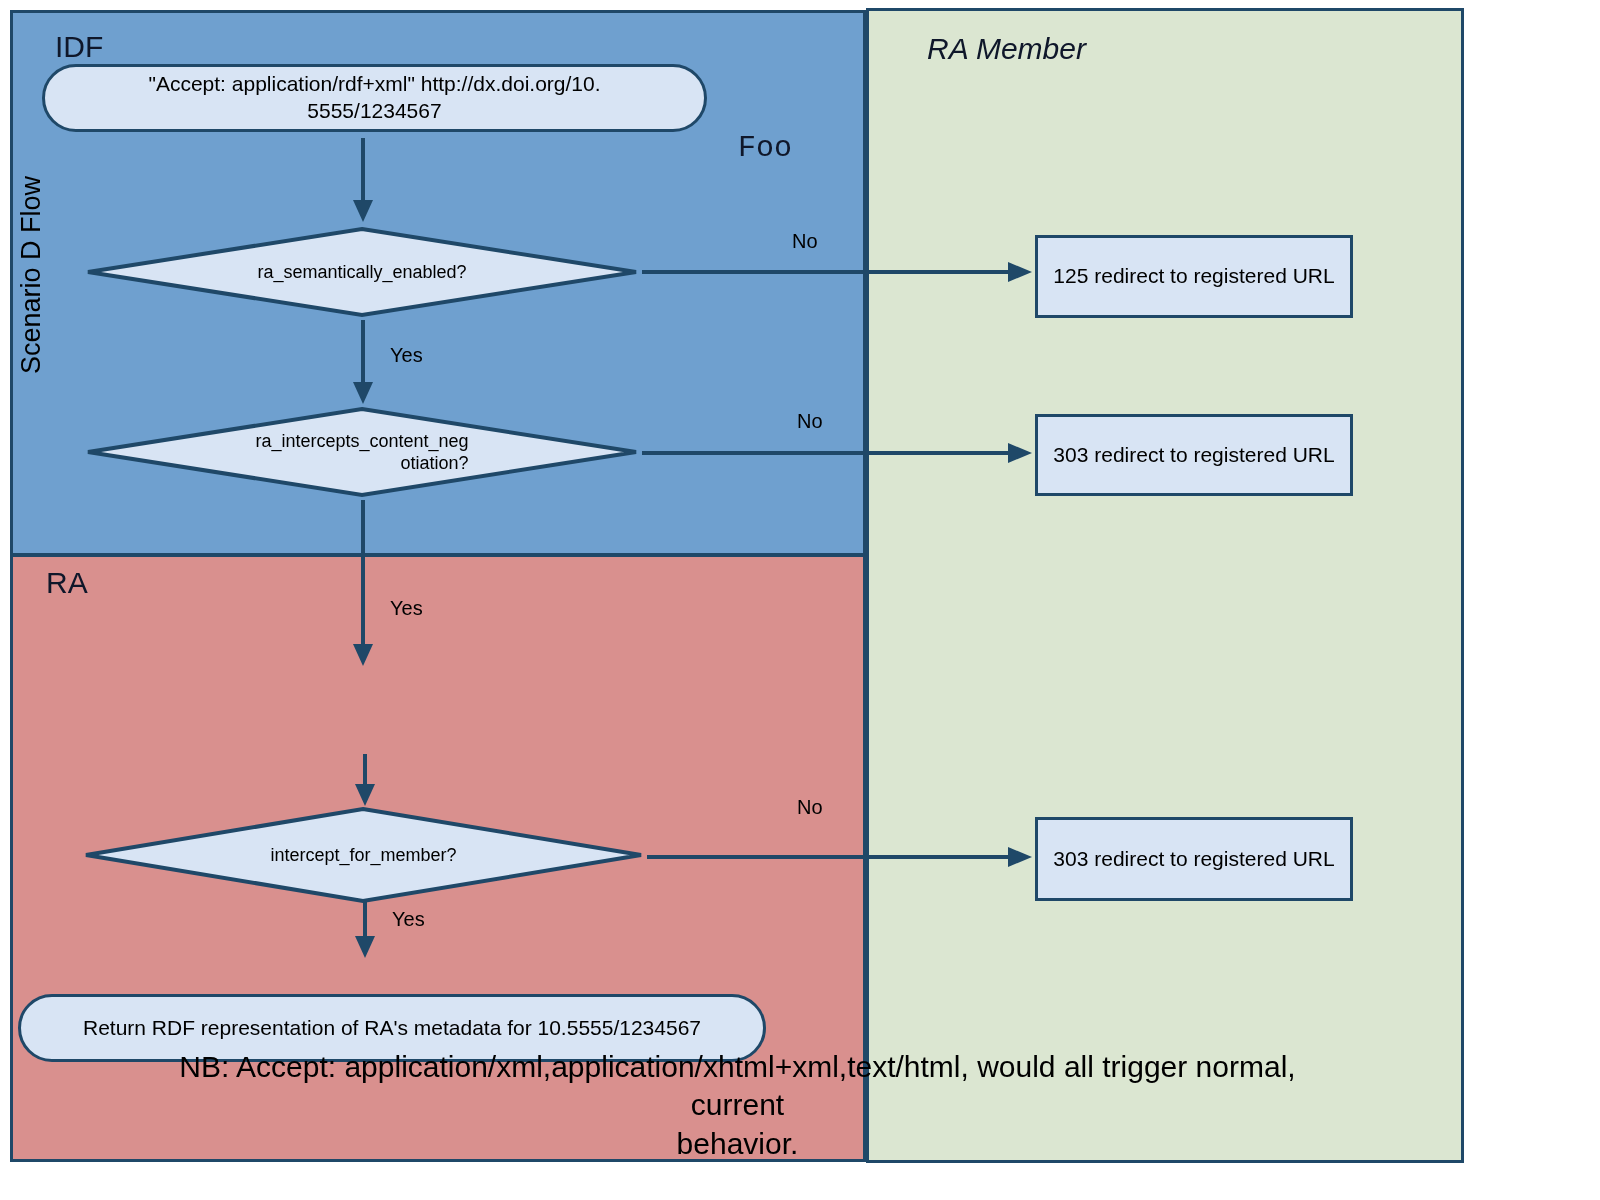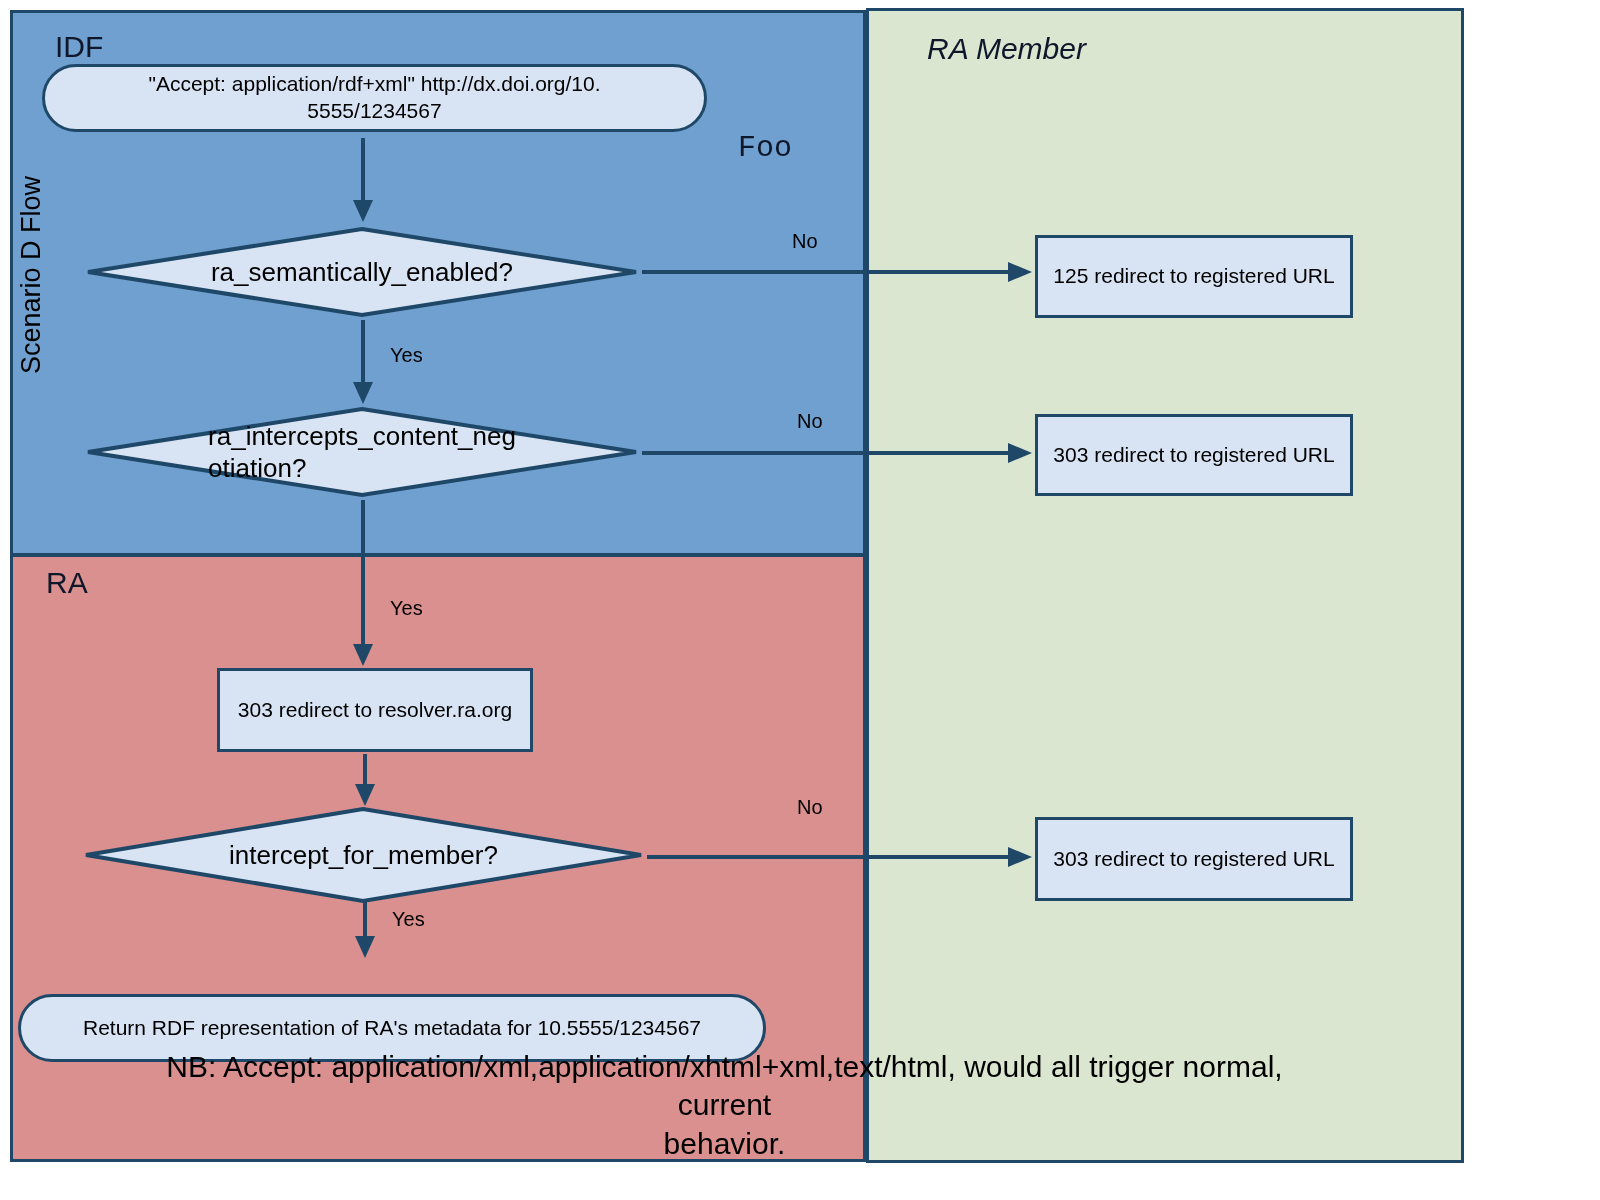--- a/index.html
+++ b/index.html
@@ -25,36 +25,36 @@
   .node { position: absolute; box-sizing: border-box; display: flex; align-items: center; justify-content: center; text-align: center; background: #D8E4F4; border: 3px solid #1F4868; font-size: 21px; line-height: 1.28; white-space: pre-line; }
   .node-start { left: 42px; top: 64px; width: 665px; height: 68px; border-radius: 34px; }
   .node-resolver { left: 217px; top: 668px; width: 316px; height: 84px; }
   .node-end { left: 18px; top: 962px; width: 748px; height: 68px; border-radius: 34px; margin-top: 32px; }
   .node-302 { left: 1035px; top: 235px; width: 318px; height: 83px; }
   .node-303a { left: 1035px; top: 414px; width: 318px; height: 82px; }
   .node-303b { left: 1035px; top: 817px; width: 318px; height: 84px; }
 
   .diamond-wrap { position: absolute; }
   .diamond-svg { position: absolute; left: 0; top: 0; }
-  .diamond-text { position: absolute; left: 0; top: 0; width: 100%; height: 100%; display: flex; align-items: center; justify-content: center; text-align: left; font-size: 26px; line-height: 1.25; white-space: pre-line; }
+  .diamond-text { position: absolute; left: 0; top: 0; width: 100%; height: 100%; display: flex; align-items: center; justify-content: center; text-align: right; font-size: 18px; line-height: 1.25; white-space: pre-line; }
   .d1 { left: 84px; top: 226px; width: 556px; height: 92px; }
   .d2 { left: 84px; top: 406px; width: 556px; height: 92px; }
   .d3 { left: 82px; top: 806px; width: 563px; height: 98px; }
 
   
   .edge-label { position: absolute; font-size: 20px; color: #000; }
   .no1 { left: 792px; top: 230px; }
   .no2 { left: 797px; top: 410px; }
   .no3 { left: 797px; top: 796px; }
   .yes1 { left: 390px; top: 344px; }
   .yes2 { left: 390px; top: 597px; }
   .yes3 { left: 392px; top: 908px; }
 
   
-  .note { position: absolute; left: 132px; top: 1048px; width: 1185px; text-align: center; font-size: 30px; line-height: 1.28; white-space: pre-line; }
+  .note { position: absolute; left: 145px; top: 1048px; width: 1185px; text-align: center; font-size: 30px; line-height: 1.28; white-space: pre-line; }
 
   .arrows { position: absolute; left: 0; top: 0; pointer-events: none; }
 </style>
 </head>
 <body>
 
 <div class="canvas">
 
   <div class="panel panel-idf"></div>
   <div class="panel panel-ra"></div>
@@ -123,21 +123,20 @@
   </div>
 
   <div class="diamond-wrap d2">
     <svg class="diamond-svg" width="556" height="92" viewBox="0 0 556 92">
       <polygon points="278,3 552,46 278,89 4,46" fill="#D8E4F4" stroke="#1F4868" stroke-width="4"></polygon>
     </svg>
     <div class="diamond-text">ra_intercepts_content_neg
 otiation?</div>
   </div>
 
-  <div class="node node-resolver">303 redirect to resolver.ra.org</div>
 
   <div class="diamond-wrap d3">
     <svg class="diamond-svg" width="563" height="98" viewBox="0 0 563 98">
       <polygon points="281,3 559,49 281,95 4,49" fill="#D8E4F4" stroke="#1F4868" stroke-width="4"></polygon>
     </svg>
     <div class="diamond-text">intercept_for_member?</div>
   </div>
 
   <div class="node node-end">Return RDF representation of RA's metadata for 10.5555/1234567</div>
 

